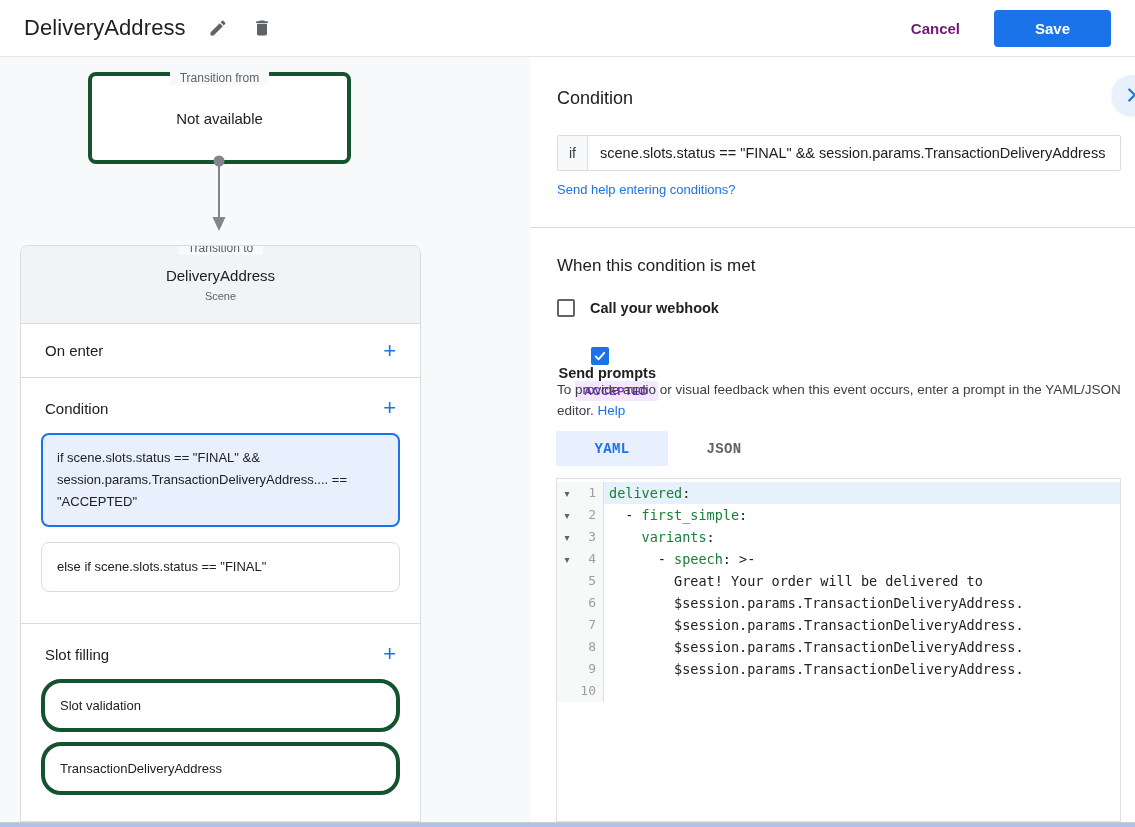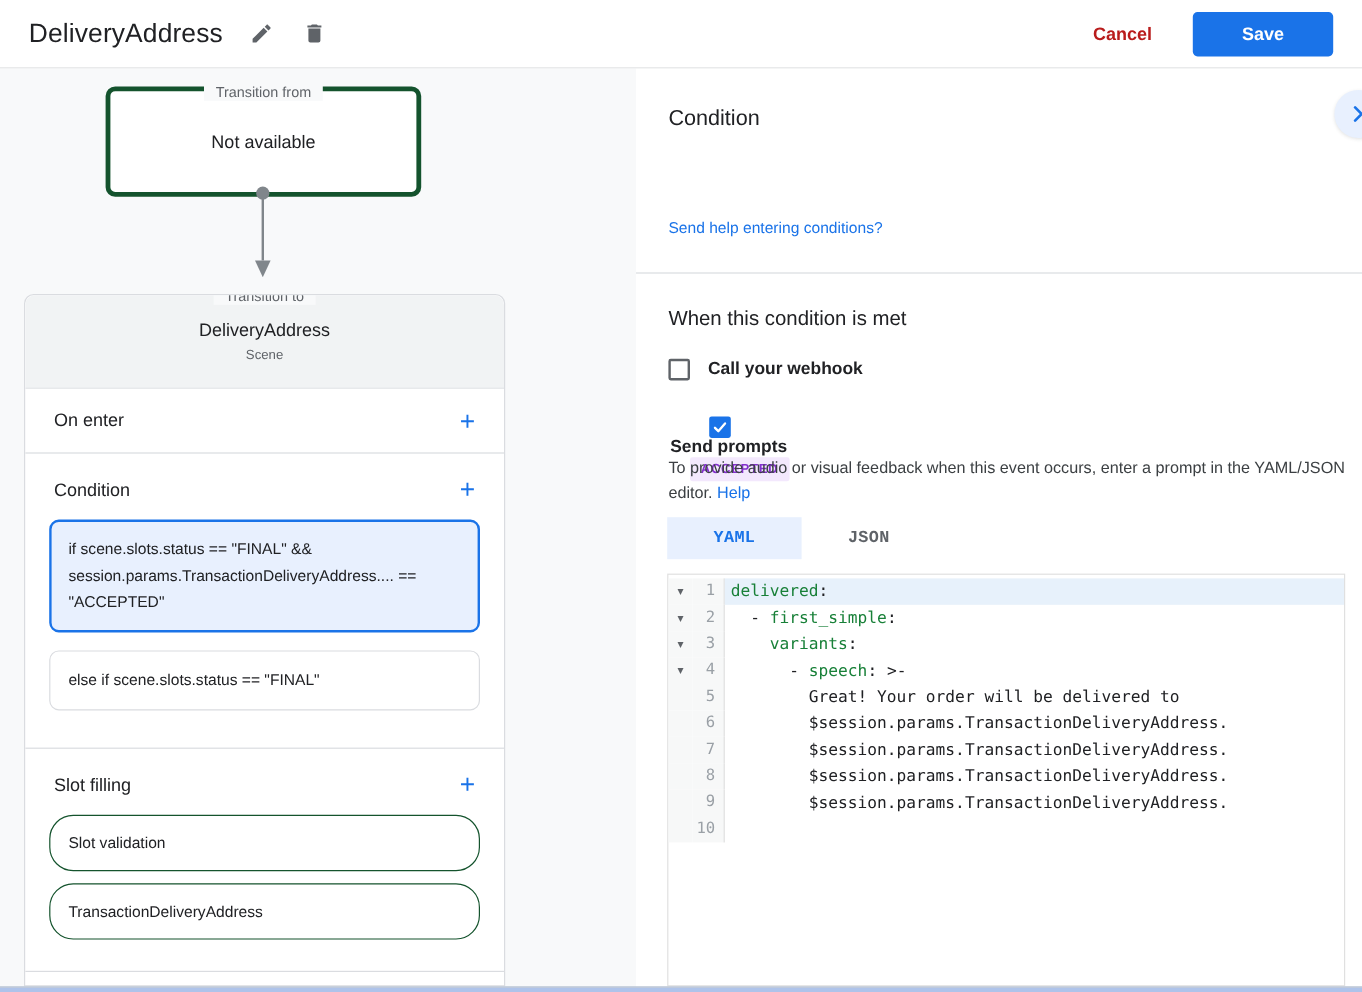--- a/index.html
+++ b/index.html
@@ -8,21 +8,21 @@
     font-family:"Liberation Sans","DejaVu Sans",sans-serif;
     color:#202124; background:#fff; position:relative; overflow:hidden;
   }
   
   .header { position:absolute; top:0; left:0; width:1135px; height:57px;
     background:#fff; border-bottom:1px solid #e4e5e7; display:flex; align-items:center;
     padding:0 24px; z-index:6; }
   .page-title { font-size:22px; color:#202124; letter-spacing:.1px; }
   .hicon { margin-left:20px; width:24px; height:24px; color:#5f6368; cursor:pointer; display:flex; align-items:center; justify-content:center; }
   .spacer { flex:1; }
-  .cancel-btn { color:#b91c1c; font-weight:bold; font-size:15px; margin-right:34px; background:none; border:none; cursor:pointer; font-family:inherit; }
+  .cancel-btn { color:#701a75; font-weight:bold; font-size:15px; margin-right:34px; background:none; border:none; cursor:pointer; font-family:inherit; }
   .save-btn { background:#1a73e8; color:#fff; font-weight:bold; font-size:15px;
     border:none; border-radius:4px; width:117px; height:37px; cursor:pointer; font-family:inherit; }
   
   .canvas { position:absolute; top:57px; left:0; width:530px; height:770px; background:#f8f9fa; }
   .tfrom { position:absolute; left:88px; top:15px; width:263px; height:92px;
     background:#fff; border:4px solid #14532d; border-radius:8px;
     display:flex; align-items:center; justify-content:center; }
   .box-legend { position:absolute; top:-8px; left:0; right:0; text-align:center; pointer-events:none; }
   .box-legend span { font-size:12px; color:#5f6368; background:#f8f9fa; padding:0 10px; }
   .tfrom-value { font-size:15px; color:#202124; }
@@ -38,21 +38,21 @@
     padding:0 24px; height:54px; border-bottom:1px solid #dadce0; font-size:15px; }
   .row:last-child { border-bottom:none; }
   .plus { color:#1a73e8; font-size:22px; font-weight:400; line-height:20px; cursor:pointer; }
   .section { border-bottom:1px solid #dadce0; padding-bottom:16px; }
   .section-head { display:flex; justify-content:space-between; align-items:center;
     padding:20px 24px 15px; font-size:15px; }
   .ccard { margin:0 20px 15px; border:1px solid #dadce0; border-radius:8px;
     padding:13px 15px; font-size:13px; line-height:22px; background:#fff;
     color:#202124; word-break:break-word; cursor:pointer; }
   .ccard.selected { background:#e8f0fe; border:2px solid #1a73e8; padding:12px 14px; }
-  .slot-card { margin:0 20px 10px; border:1px solid #14532d; border-radius:20px;
+  .slot-card { margin:0 20px 10px; border:4px solid #14532d; border-radius:20px;
     padding:15px 15px; font-size:13px; background:#fff; cursor:pointer; }
   
   .panel { position:absolute; top:57px; left:530px; width:605px; height:765px; background:#fff; }
   .cond-heading { position:absolute; top:31px; left:27px; font-size:18px; color:#202124; }
   .expand-btn { position:absolute; top:18px; right:-17px; width:40px; height:40px;
     border-radius:50%; background:#e8f0fe; display:flex; align-items:center; justify-content:center;
     cursor:pointer; box-shadow:0 1px 3px rgba(60,64,67,.15); }
   .if-row { position:absolute; top:78px; left:27px; width:564px; height:36px;
     border:1px solid #dadce0; border-radius:2px; display:flex; background:#fff; }
   .if-cell { width:30px; background:#f8f9fa; border-right:1px solid #dadce0;
@@ -172,20 +172,24 @@
 <div class="panel">
 
   <div class="cond-heading">Condition</div>
 
   <div class="expand-btn">
     <svg width="22" height="22" viewBox="0 0 24 24" fill="none" stroke="#1a73e8" stroke-width="2.4" stroke-linecap="round" stroke-linejoin="round">
         <polyline points="9,6 15,12 9,18"></polyline>
       </svg>
   </div>
 
+  <div class="if-row">
+    <div class="if-cell">if</div>
+    <div class="if-value">scene.slots.status == "FINAL" &amp;&amp; session.params.TransactionDeliveryAddress</div>
+  </div>
 
   <div class="help-link">Send help entering conditions?</div>
 
   <div class="panel-divider"></div>
 
   <div class="when-heading">When this condition is met</div>
 
   <div class="check-row webhook">
     <span class="checkbox unchecked"></span>
     <span class="check-label">Call your webhook</span>

